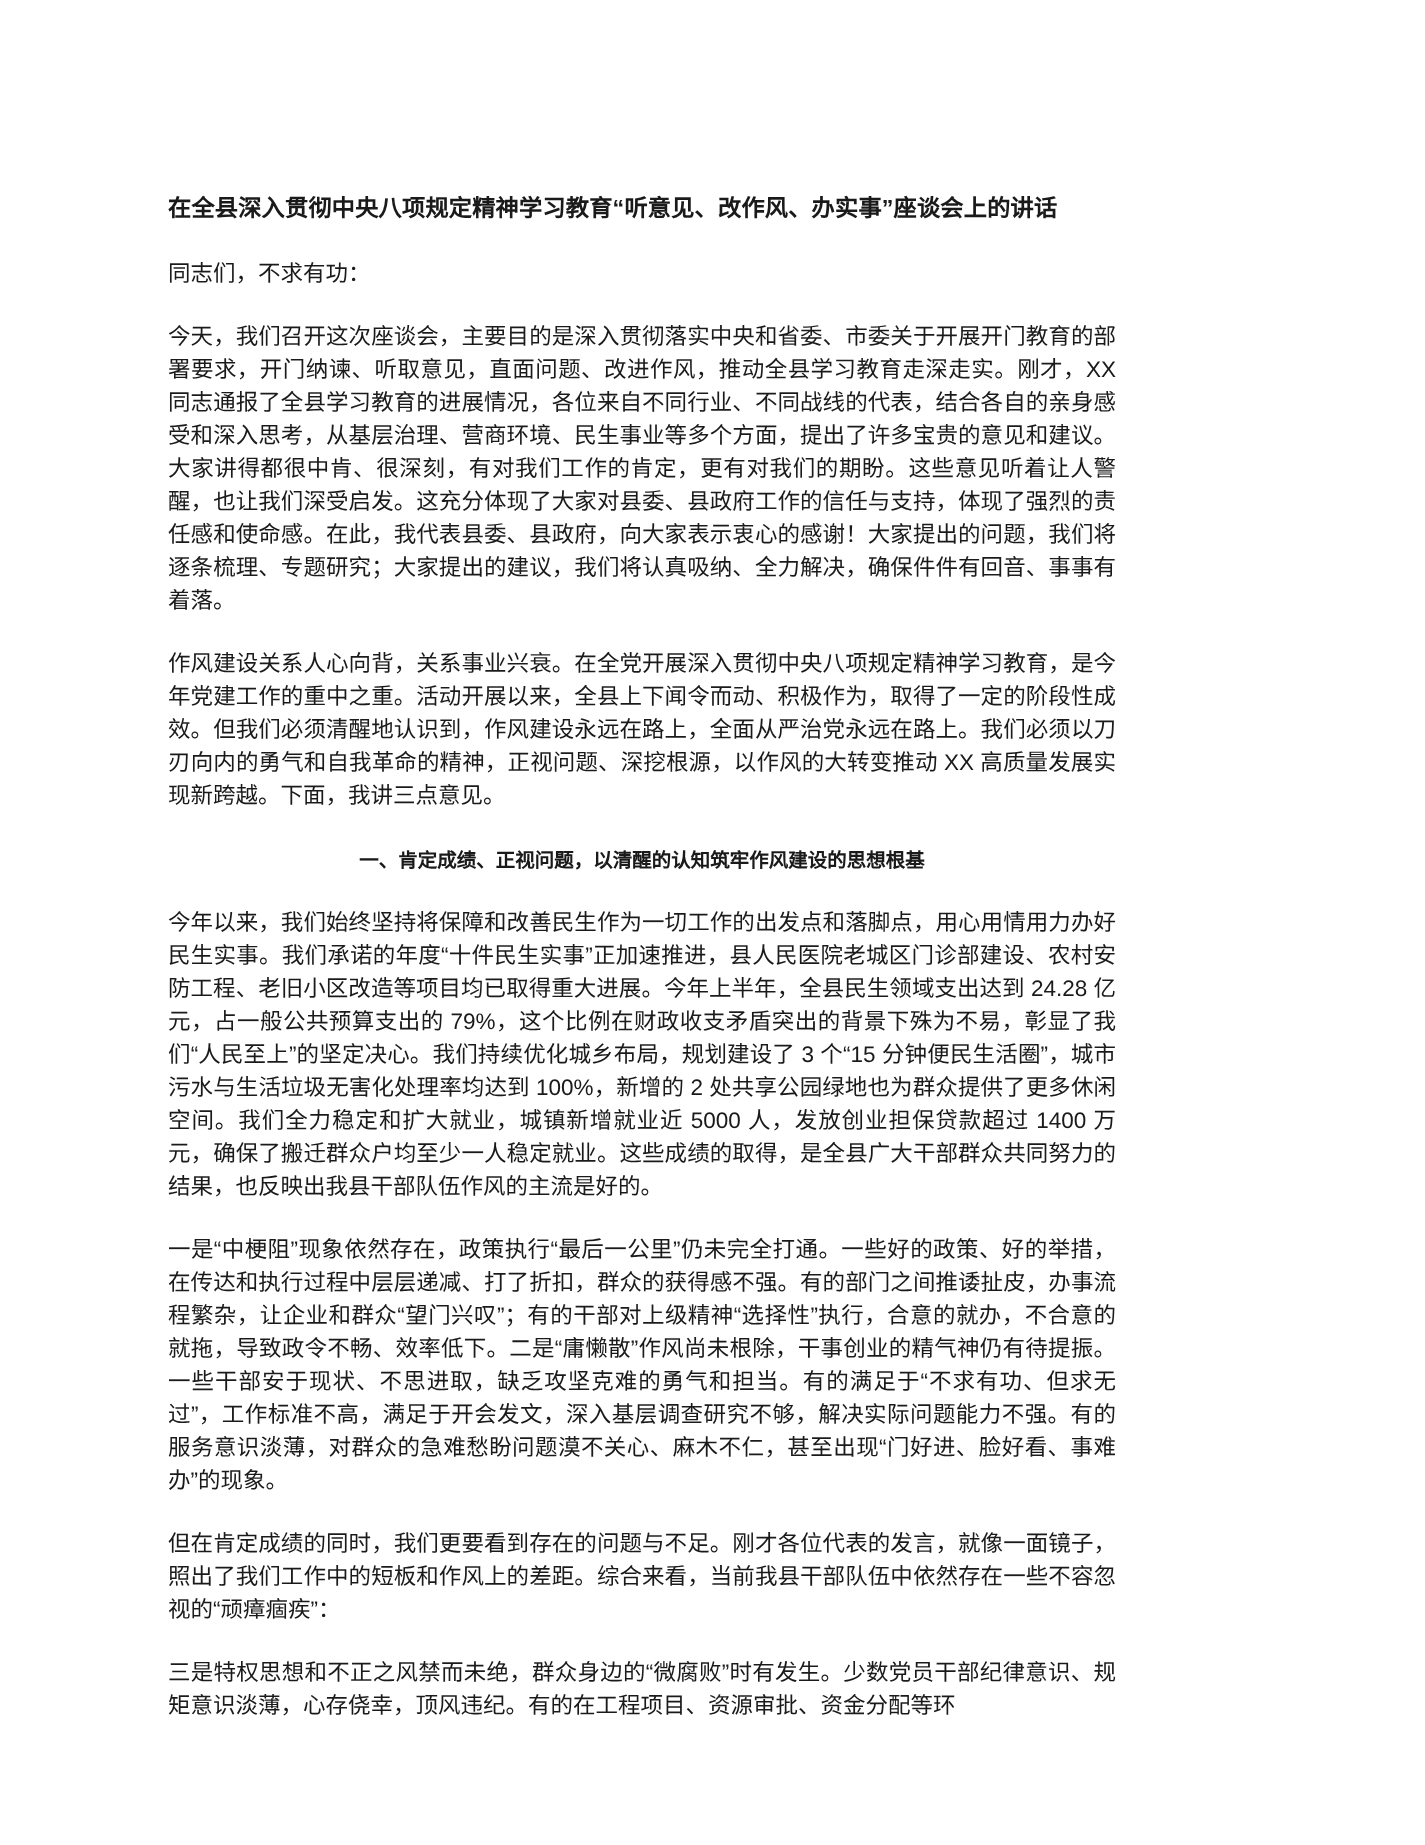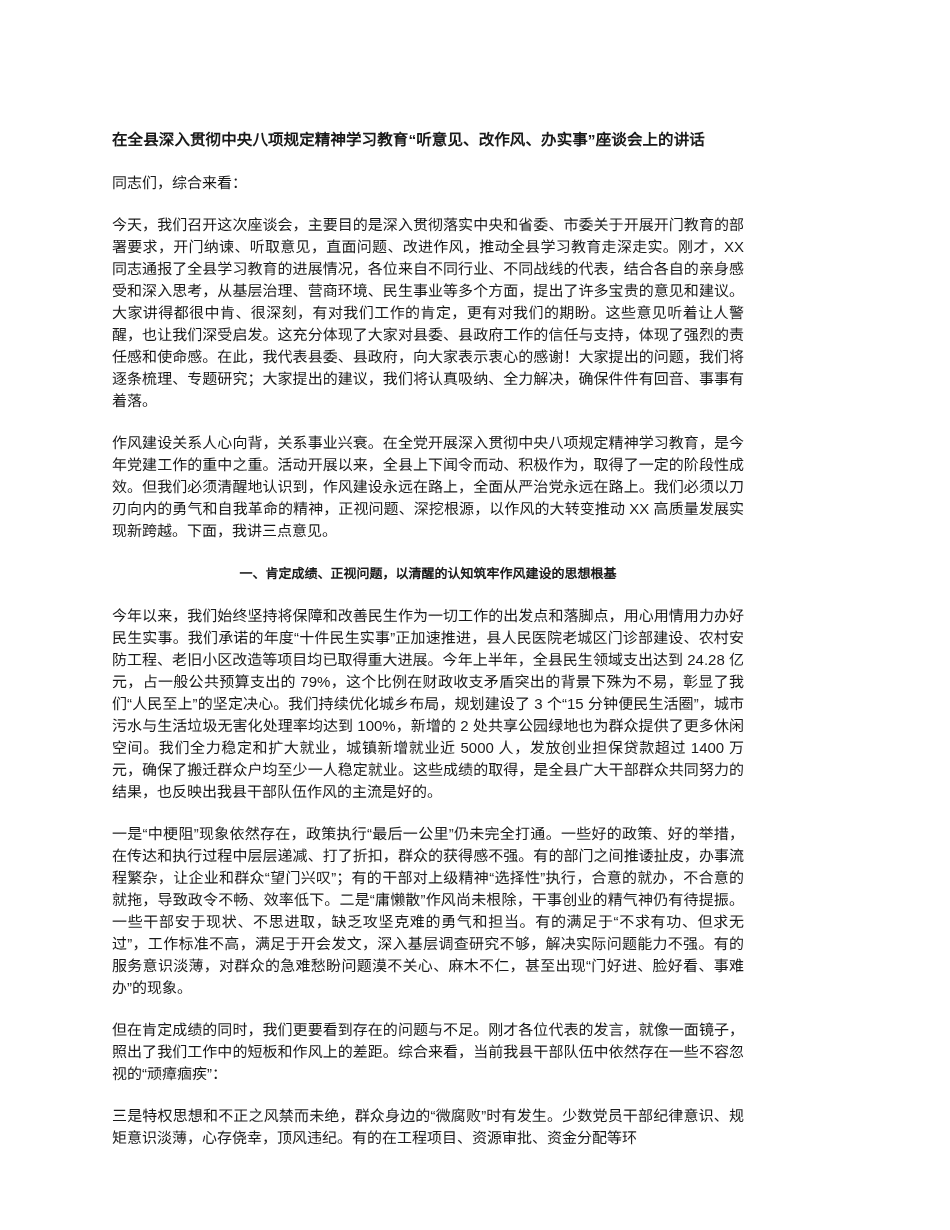--- a/index.html
+++ b/index.html
@@ -60,21 +60,21 @@
     margin-bottom: 12px;
   }
 </style>
 </head>
 <body>
 
 <div class="page">
 
   <h1 class="doc-title">在全县深入贯彻中央八项规定精神学习教育“听意见、改作风、办实事”座谈会上的讲话</h1>
 
-  <p class="salutation">同志们，综合来看：</p>
+  <p class="salutation">同志们，不求有功：</p>
 
   <div id="body-blocks">
       <p class="para">今天，我们召开这次座谈会，主要目的是深入贯彻落实中央和省委、市委关于开展开门教育的部署要求，开门纳谏、听取意见，直面问题、改进作风，推动全县学习教育走深走实。刚才，XX 同志通报了全县学习教育的进展情况，各位来自不同行业、不同战线的代表，结合各自的亲身感受和深入思考，从基层治理、营商环境、民生事业等多个方面，提出了许多宝贵的意见和建议。大家讲得都很中肯、很深刻，有对我们工作的肯定，更有对我们的期盼。这些意见听着让人警醒，也让我们深受启发。这充分体现了大家对县委、县政府工作的信任与支持，体现了强烈的责任感和使命感。在此，我代表县委、县政府，向大家表示衷心的感谢！大家提出的问题，我们将逐条梳理、专题研究；大家提出的建议，我们将认真吸纳、全力解决，确保件件有回音、事事有着落。</p>
       <p class="para">作风建设关系人心向背，关系事业兴衰。在全党开展深入贯彻中央八项规定精神学习教育，是今年党建工作的重中之重。活动开展以来，全县上下闻令而动、积极作为，取得了一定的阶段性成效。但我们必须清醒地认识到，作风建设永远在路上，全面从严治党永远在路上。我们必须以刀刃向内的勇气和自我革命的精神，正视问题、深挖根源，以作风的大转变推动 XX 高质量发展实现新跨越。下面，我讲三点意见。</p>
       <h2 class="section-heading">一、肯定成绩、正视问题，以清醒的认知筑牢作风建设的思想根基</h2>
       <p class="para">今年以来，我们始终坚持将保障和改善民生作为一切工作的出发点和落脚点，用心用情用力办好民生实事。我们承诺的年度“十件民生实事”正加速推进，县人民医院老城区门诊部建设、农村安防工程、老旧小区改造等项目均已取得重大进展。今年上半年，全县民生领域支出达到 24.28 亿元，占一般公共预算支出的 79%，这个比例在财政收支矛盾突出的背景下殊为不易，彰显了我们“人民至上”的坚定决心。我们持续优化城乡布局，规划建设了 3 个“15 分钟便民生活圈”，城市污水与生活垃圾无害化处理率均达到 100%，新增的 2 处共享公园绿地也为群众提供了更多休闲空间。我们全力稳定和扩大就业，城镇新增就业近 5000 人，发放创业担保贷款超过 1400 万元，确保了搬迁群众户均至少一人稳定就业。这些成绩的取得，是全县广大干部群众共同努力的结果，也反映出我县干部队伍作风的主流是好的。</p>
       <p class="para">一是“中梗阻”现象依然存在，政策执行“最后一公里”仍未完全打通。一些好的政策、好的举措，在传达和执行过程中层层递减、打了折扣，群众的获得感不强。有的部门之间推诿扯皮，办事流程繁杂，让企业和群众“望门兴叹”；有的干部对上级精神“选择性”执行，合意的就办，不合意的就拖，导致政令不畅、效率低下。二是“庸懒散”作风尚未根除，干事创业的精气神仍有待提振。一些干部安于现状、不思进取，缺乏攻坚克难的勇气和担当。有的满足于“不求有功、但求无过”，工作标准不高，满足于开会发文，深入基层调查研究不够，解决实际问题能力不强。有的服务意识淡薄，对群众的急难愁盼问题漠不关心、麻木不仁，甚至出现“门好进、脸好看、事难办”的现象。</p>
       <p class="para">但在肯定成绩的同时，我们更要看到存在的问题与不足。刚才各位代表的发言，就像一面镜子，照出了我们工作中的短板和作风上的差距。综合来看，当前我县干部队伍中依然存在一些不容忽视的“顽瘴痼疾”：</p>
       <p class="para">三是特权思想和不正之风禁而未绝，群众身边的“微腐败”时有发生。少数党员干部纪律意识、规矩意识淡薄，心存侥幸，顶风违纪。有的在工程项目、资源审批、资金分配等环</p>
     </div>

